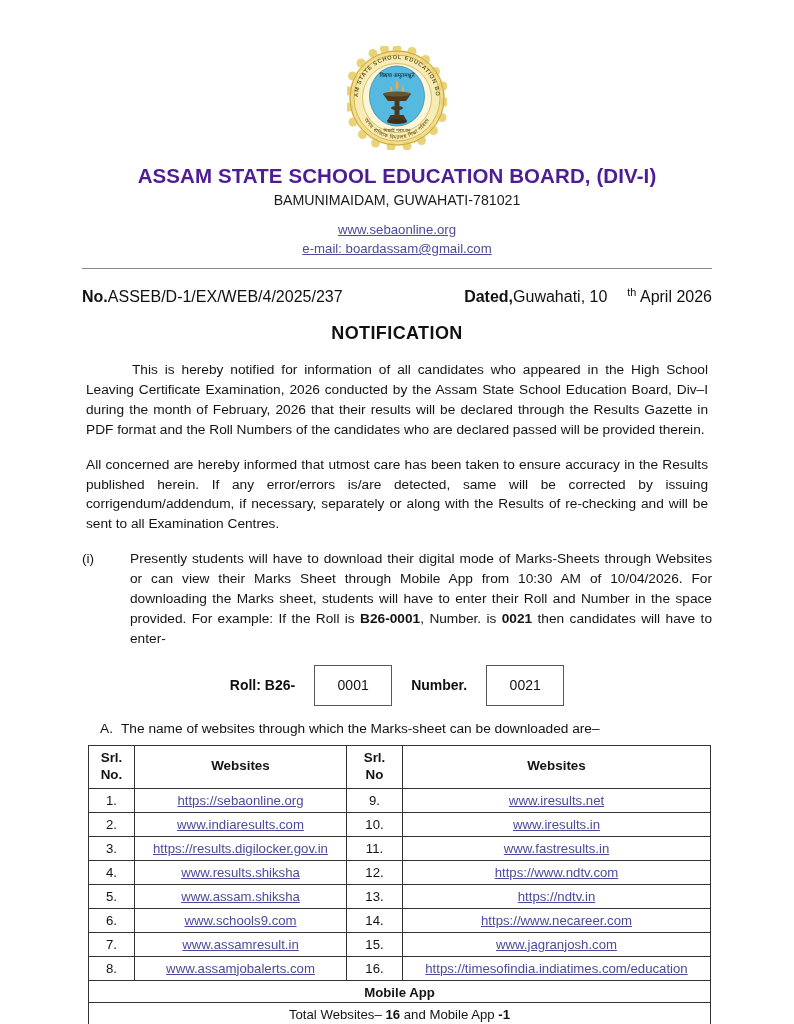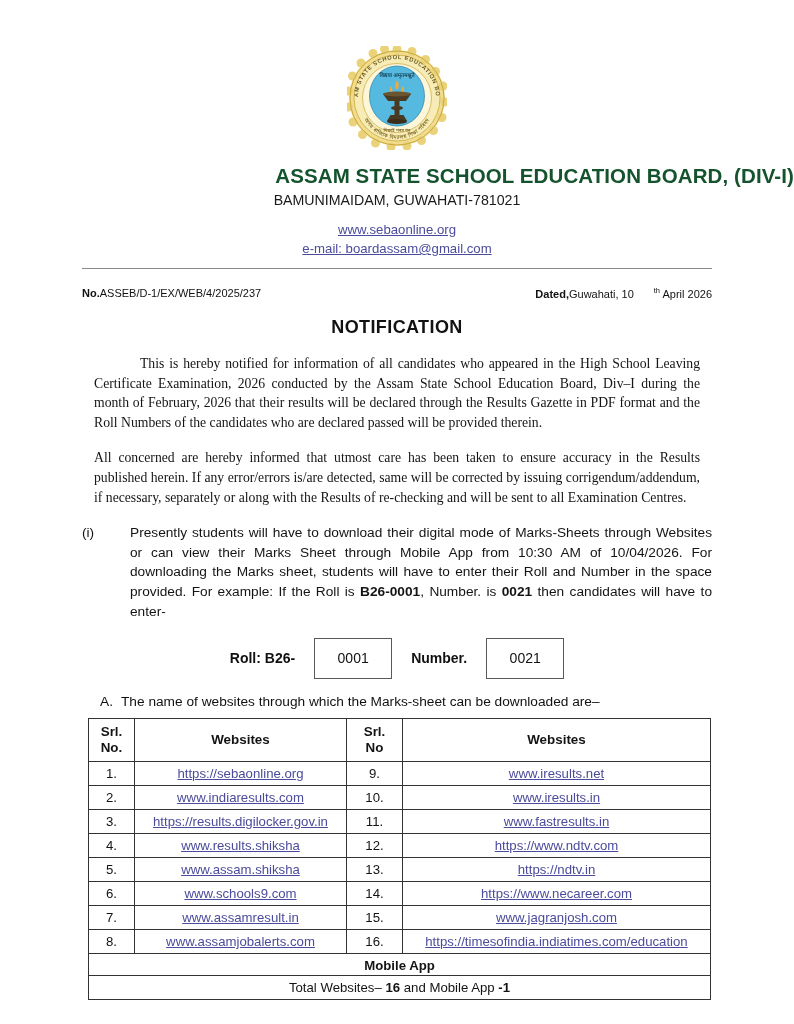--- a/index.html
+++ b/index.html
@@ -37,22 +37,21 @@
   .seal {
     width: 100px;
     height: 104px;
     display: block;
   }
   .org-name {
     font-size: 20.5px;
     font-weight: bold;
     letter-spacing: 0.1px;
     margin-top: 14px;
-    color: #14532d;
-    text-align: right;
+    color: #4c1d95;
   }
   .org-addr {
     font-size: 14.2px;
     margin-top: 4px;
     color: #1a1a1a;
   }
   .org-link {
     font-size: 13.2px;
     margin-top: 14px;
     color: #4b4b9c;
@@ -64,46 +63,45 @@
   .rule {
     height: 0;
     border-top: 1.6px solid #8a8a8a;
     margin: 12px 82px 0 82px;
   }
 
   
   .refline {
     display: flex;
     justify-content: space-between;
-    align-items: center;
+    align-items: flex-end;
     margin: 17px 82px 0 82px;
-    font-size: 11px;
+    font-size: 16px;
   }
   .refline b { font-weight: bold; }
   sup { font-size: 0.68em; vertical-align: super; padding-left: 20px; }
 
   .notif-title {
     text-align: center;
     font-weight: bold;
     font-size: 18px;
     letter-spacing: 0.4px;
     margin-top: 17px;
   }
 
   
   .body-block {
     margin: 0 82px;
   }
   p.para {
     text-align: justify;
     font-size: 13.7px;
     line-height: 1.45;
-    margin: 12px;
+    margin: 4px;
     color: #141414;
-    font-family: Liberation Serif, serif;
   }
   p.para.first { margin-top: 16px; text-indent: 46px; }
   p.para.second { margin-top: 15px; }
 
   .item-row {
     display: flex;
     margin-top: 15px;
     font-size: 13.7px;
     line-height: 1.45;
   }

